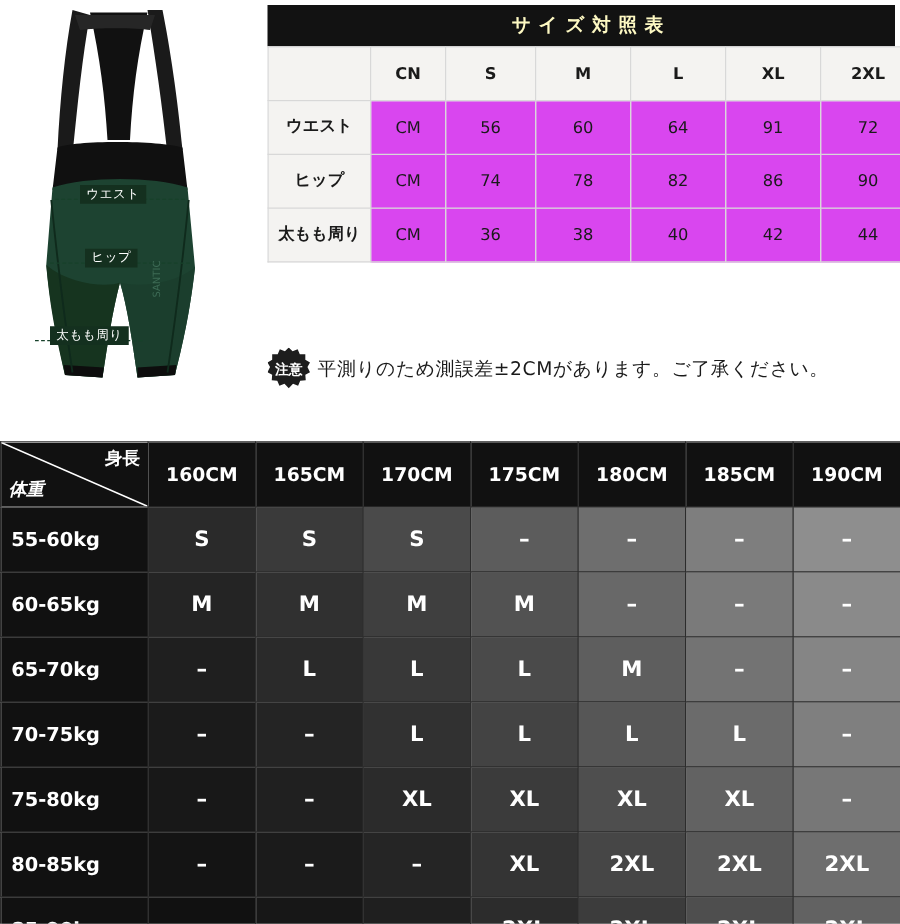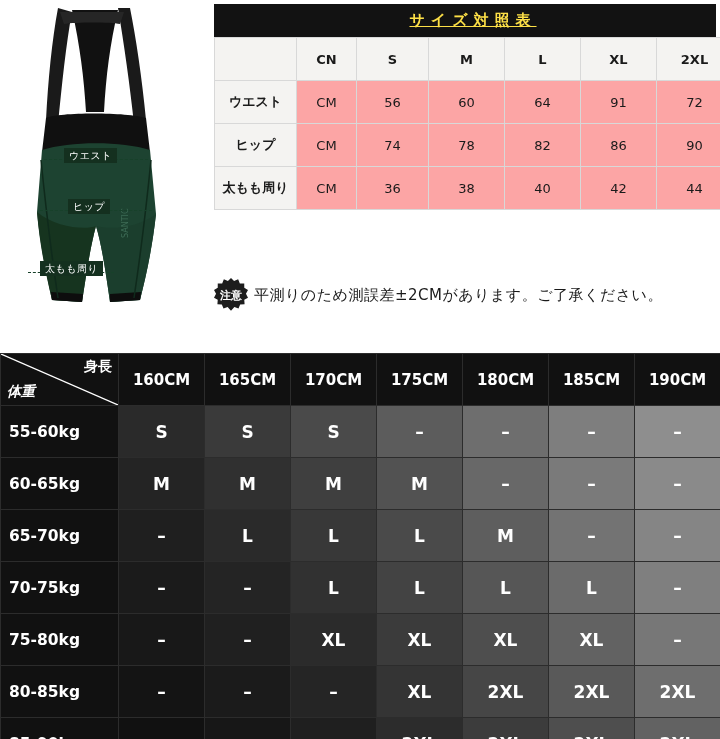--- a/index.html
+++ b/index.html
@@ -56,41 +56,40 @@
   #line-thigh { left: 28px; top: 272px; width: 86px; }
 
   
   #size-chart {
     position: absolute;
     left: 214px; top: 4px;
     width: 502px;
   }
   #size-chart-title {
     background: #121212;
-    color: #fde047;
+    color: #fef9c3;
     text-align: center;
     font-size: 15px;
     letter-spacing: 6px;
     padding: 7px 0 7px 16px;
     font-weight: bold;
-    text-decoration: underline;
   }
   table.grid {
     border-collapse: collapse;
     width: 100%;
     table-layout: fixed;
   }
   table.grid td {
     border: 1px solid #d8d8d8;
     text-align: center;
     vertical-align: middle;
     font-size: 13px;
     color: #1a1a1a;
     height: 40px;
-    background: #fca5a5;
+    background: #d946ef;
   }
   table.grid td.hdr {
     background: #f4f3f1;
     font-weight: bold;
     font-size: 13px;
   }
   table.grid td.rowhdr {
     background: #f4f3f1;
     font-weight: bold;
     font-size: 13px;

